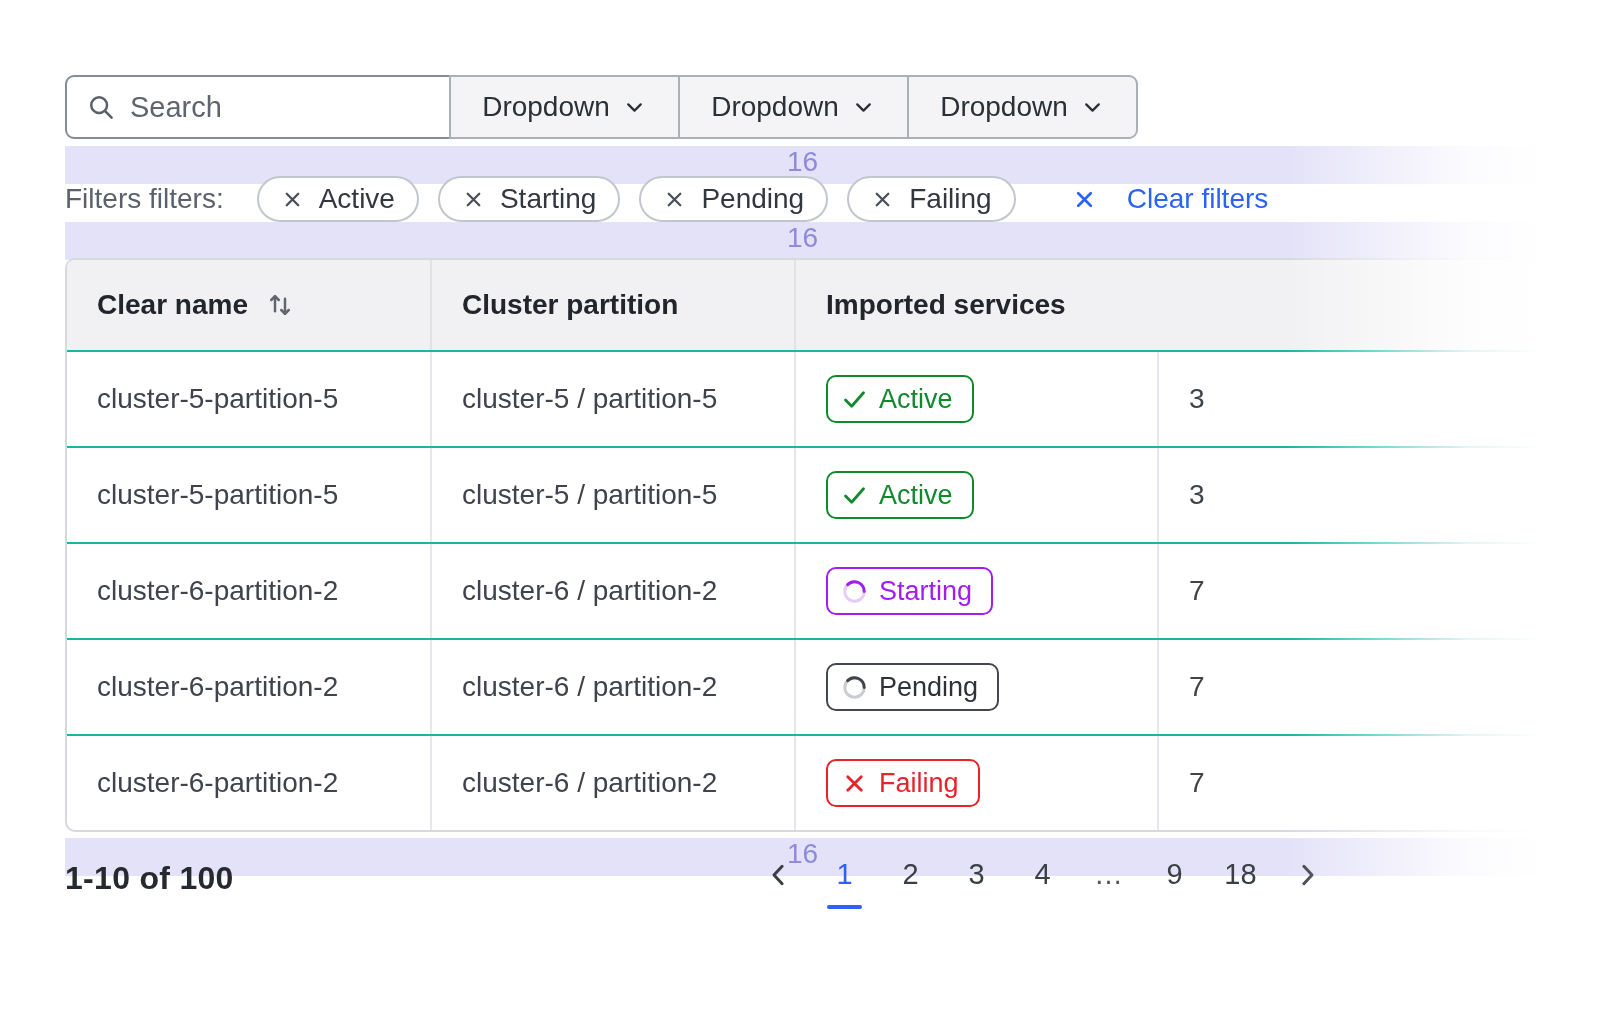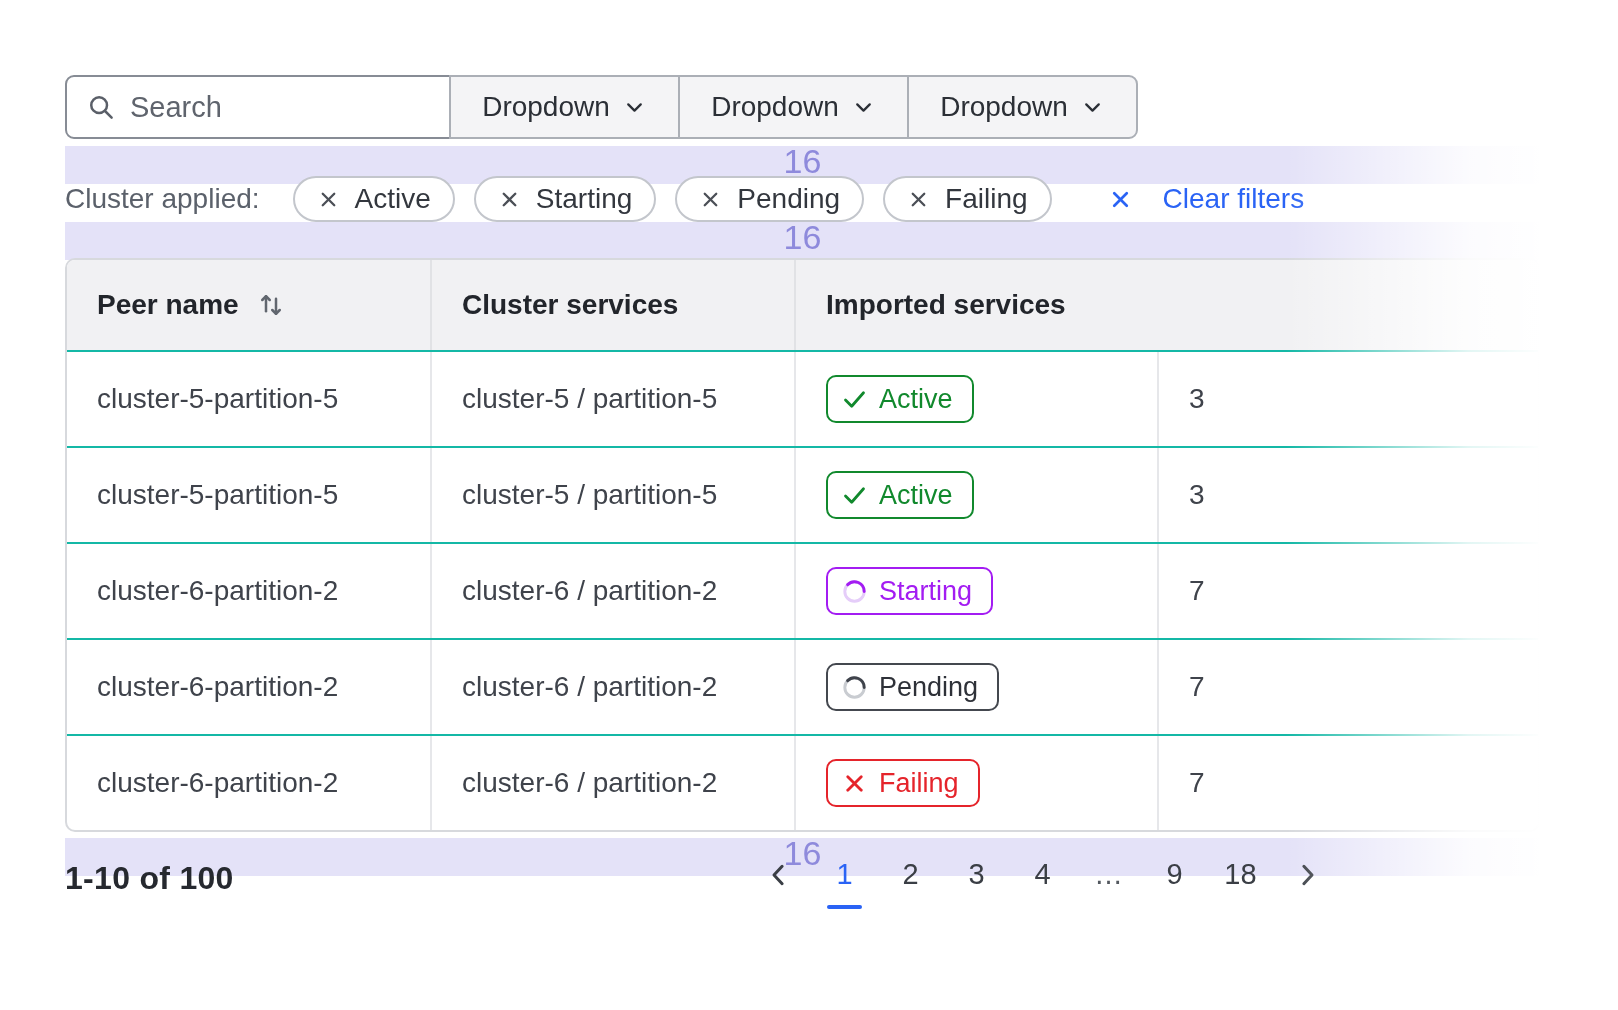--- a/index.html
+++ b/index.html
@@ -15,21 +15,21 @@
   .search-box input { border:none; outline:none; font-size:29px; color:#3f434b; width:280px;
     font-family:"Liberation Sans", sans-serif; background:transparent; }
   .search-box input::placeholder { color:#5f646d; }
   .dropdown { width:231px; height:64px; background:#f4f4f6; border:2px solid #abafb6;
     margin-left:-2px; display:flex; align-items:center; justify-content:center; gap:12px;
     font-size:28px; color:#2b2f36; cursor:pointer; }
   .dropdown:last-child { border-radius:0 9px 9px 0; }
 
   
   .spacer-bar { position:absolute; left:65px; width:1475px; height:38px; background:#e4e2f8;
-    color:#8e8adc; font-size:34px; line-height:31px; text-align:center; }
+    color:#8e8adc; font-size:28px; line-height:31px; text-align:center; }
 
   
   .filters-row { position:absolute; left:65px; top:176px; height:46px; display:flex; align-items:center; }
   .filters-label { color:#5b616b; font-size:28px; margin-right:33px; }
   .chip { height:46px; background:#fff; border:2px solid #c3c6cc; border-radius:24px;
     display:inline-flex; align-items:center; gap:15px; padding:0 22px; font-size:28px;
     color:#33373e; margin-right:19px; cursor:pointer; }
   .clear-filters { display:inline-flex; align-items:center; gap:30px; color:#2a63f5;
     font-size:28px; margin-left:37px; cursor:pointer; }
 
@@ -106,21 +106,21 @@
           <polyline points="6,9 12,15 18,9"></polyline>
         </svg>
     </button>
   </div>
 
   <div class="spacer-bar" style="top:146px;">
     <span>16</span>
   </div>
 
   <div class="filters-row">
-    <span class="filters-label">Cluster applied:</span>
+    <span class="filters-label">Filters filters:</span>
 
     <button class="chip">
       <svg width="23" height="23" viewBox="0 0 22 22" fill="none" stroke="#4b4f56" stroke-width="2.2" stroke-linecap="round">
           <line x1="5.5" y1="5.5" x2="16.5" y2="16.5"></line>
           <line x1="16.5" y1="5.5" x2="5.5" y2="16.5"></line>
         </svg>
       <span>Active</span>
     </button>
     <button class="chip">
       <svg width="23" height="23" viewBox="0 0 22 22" fill="none" stroke="#4b4f56" stroke-width="2.2" stroke-linecap="round">
@@ -153,30 +153,30 @@
     </a>
   </div>
 
   <div class="spacer-bar" style="top:222px;">
     <span>16</span>
   </div>
 
   <div class="table">
     <div class="thead">
       <div class="th">
-        <span>Peer name</span>
+        <span>Clear name</span>
         <svg width="30" height="30" viewBox="0 0 24 24" fill="none" stroke="#61666e" stroke-width="2" stroke-linecap="round" stroke-linejoin="round">
           <path d="M8 17 V5"></path>
             <path d="M5 8 L8 5 L11 8"></path>
           <path d="M16 7 V19"></path>
             <path d="M13 16 L16 19 L19 16"></path>
         </svg>
       </div>
       <div class="th">
-        <span>Cluster services</span>
+        <span>Cluster partition</span>
       </div>
       <div class="th">
         <span>Imported services</span>
       </div>
     </div>
 
     <div class="trow">
       <div class="td">cluster-5-partition-5</div>
       <div class="td">cluster-5 / partition-5</div>
       <div class="td">

